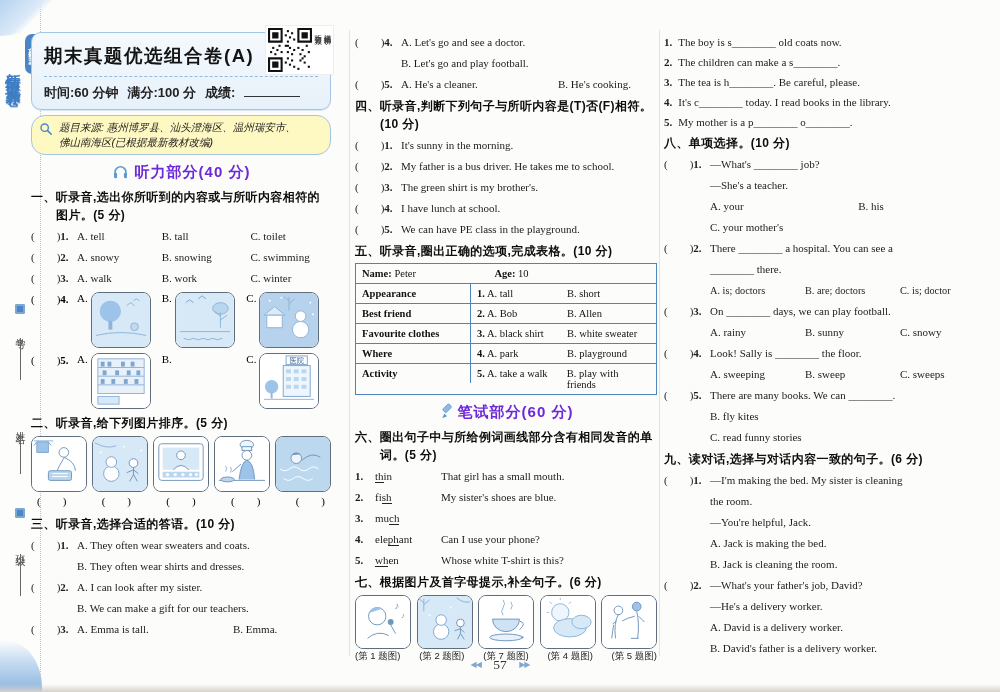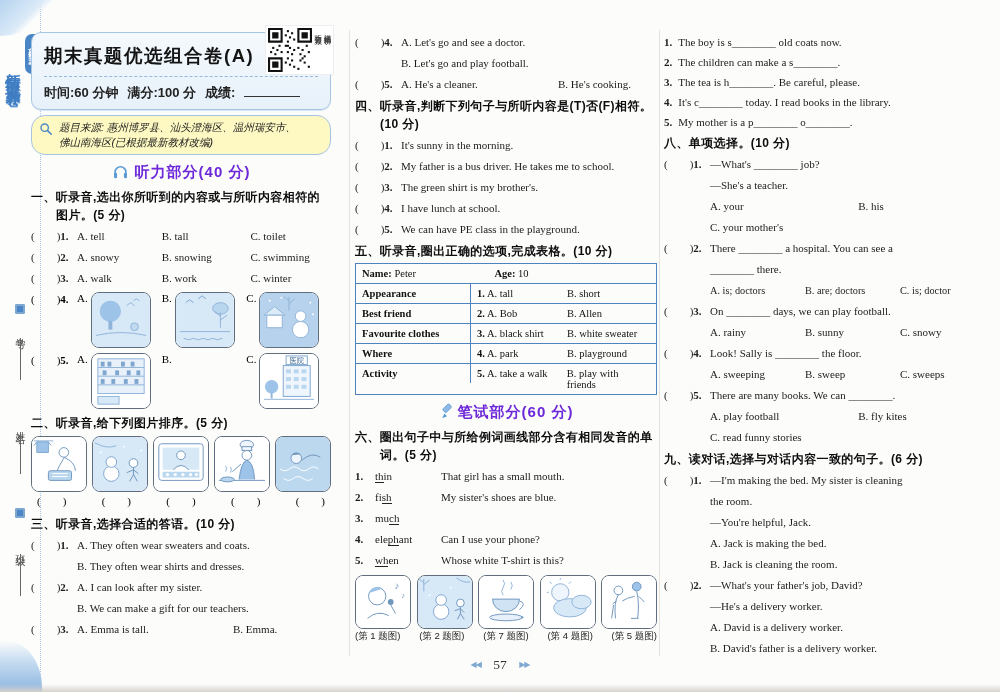--- a/index.html
+++ b/index.html
@@ -483,20 +483,21 @@
       <b class="no">4.</b>
       <span class="word"><span>ele</span><span class="wu">ph</span><span>ant</span></span>
       <span>Can I use your phone?</span>
     </div>
     <div class="qline en s6row">
       <b class="no">5.</b>
       <span class="word"><span></span><span class="wu">wh</span><span>en</span></span>
       <span>Whose white T-shirt is this?</span>
     </div>
 
+    <div class="hd mt2">七、根据图片及首字母提示,补全句子。(6 分)</div>
     <div class="pics5">
       <span class="pic"><svg width="54" height="52" viewBox="0 0 56 54">
             <rect width="56" height="54" fill="#fff"></rect>
             <circle cx="22" cy="21" r="9" fill="#fff" stroke="#6f96bd"></circle>
             <path d="M13 18 q4 -9 15 -5" fill="#9dc3e9"></path>
             <circle cx="36" cy="27" r="3" fill="#6f96bd"></circle>
             <path d="M36 30 l5 9" stroke="#6f96bd"></path>
             <text x="40" y="14" font-size="10" fill="#6f96bd">♪</text>
             <text x="47" y="23" font-size="8" fill="#6f96bd">♪</text>
             <path d="M12 44 q10 -9 22 -3" stroke="#6f96bd" fill="none"></path>
@@ -614,21 +615,20 @@
       <span>A. sweeping</span>
       <span>B. sweep</span>
       <span>C. sweeps</span>
     </div>
 
     <div class="qline en">
       <span class="pfx"><span>(　　)</span><b>5.</b></span>
       <span>There are many books. We can ________.</span>
     </div>
     <div class="qline en ind ab2">
-      <span class="a">A. play football</span>
       <span>B. fly kites</span>
     </div>
     <div class="qline en ind">
         <span>C. read funny stories</span>
       </div>
 
     <div class="hd mt2">九、读对话,选择与对话内容一致的句子。(6 分)</div>
     <div class="qline en mt2">
       <span class="pfx"><span>(　　)</span><b>1.</b></span>
       <span>—I'm making the bed. My sister is cleaning</span>

